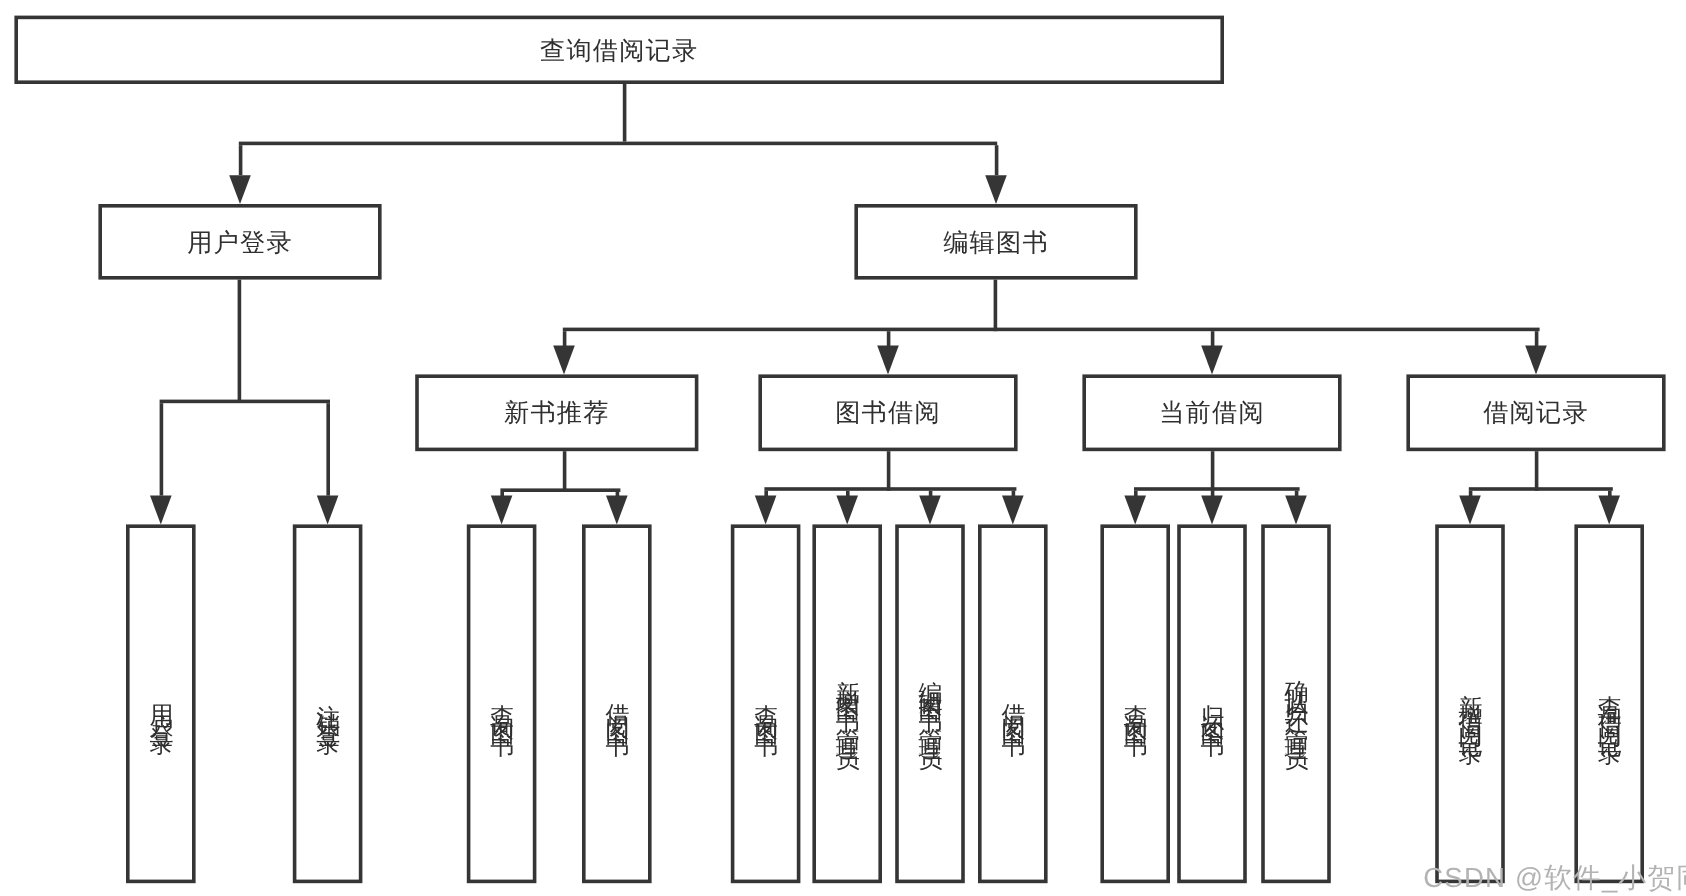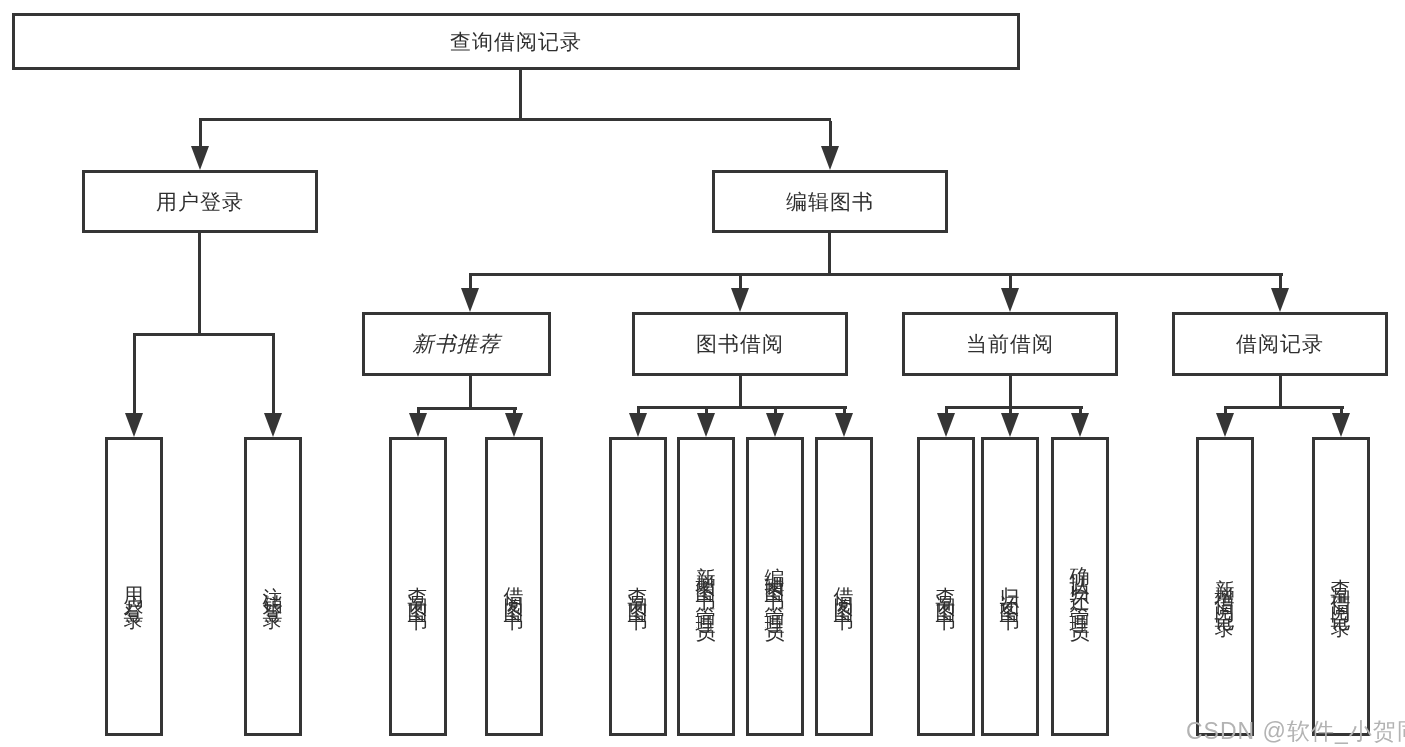--- a/index.html
+++ b/index.html
@@ -101,21 +101,21 @@
   <div class="cline" style="left:469px; top:273px; width:814px; height:3px;"></div>
   <div class="cline" style="left:469px; top:276px; width:3px; height:14px;"></div>
   <div class="arrowhead" style="left:461px; top:288px;"></div>
   <div class="cline" style="left:739px; top:276px; width:3px; height:14px;"></div>
   <div class="arrowhead" style="left:731px; top:288px;"></div>
   <div class="cline" style="left:1009px; top:276px; width:3px; height:14px;"></div>
   <div class="arrowhead" style="left:1001px; top:288px;"></div>
   <div class="cline" style="left:1279px; top:276px; width:3px; height:14px;"></div>
   <div class="arrowhead" style="left:1271px; top:288px;"></div>
 
-  <div class="node" style="left:362px; top:312px; width:189px; height:64px;font-style:italic;">
+  <div class="node" style="left:346px; top:312px; width:236px; height:64px;">
     <span class="hlabel">新书推荐</span>
   </div>
   <div class="node" style="left:902px; top:312px; width:216px; height:64px;">
     <span class="hlabel">当前借阅</span>
   </div>
   <div class="node" style="left:632px; top:312px; width:216px; height:64px;">
     <span class="hlabel">图书借阅</span>
   </div>
   <div class="node" style="left:1172px; top:312px; width:216px; height:64px;">
     <span class="hlabel">借阅记录</span>

